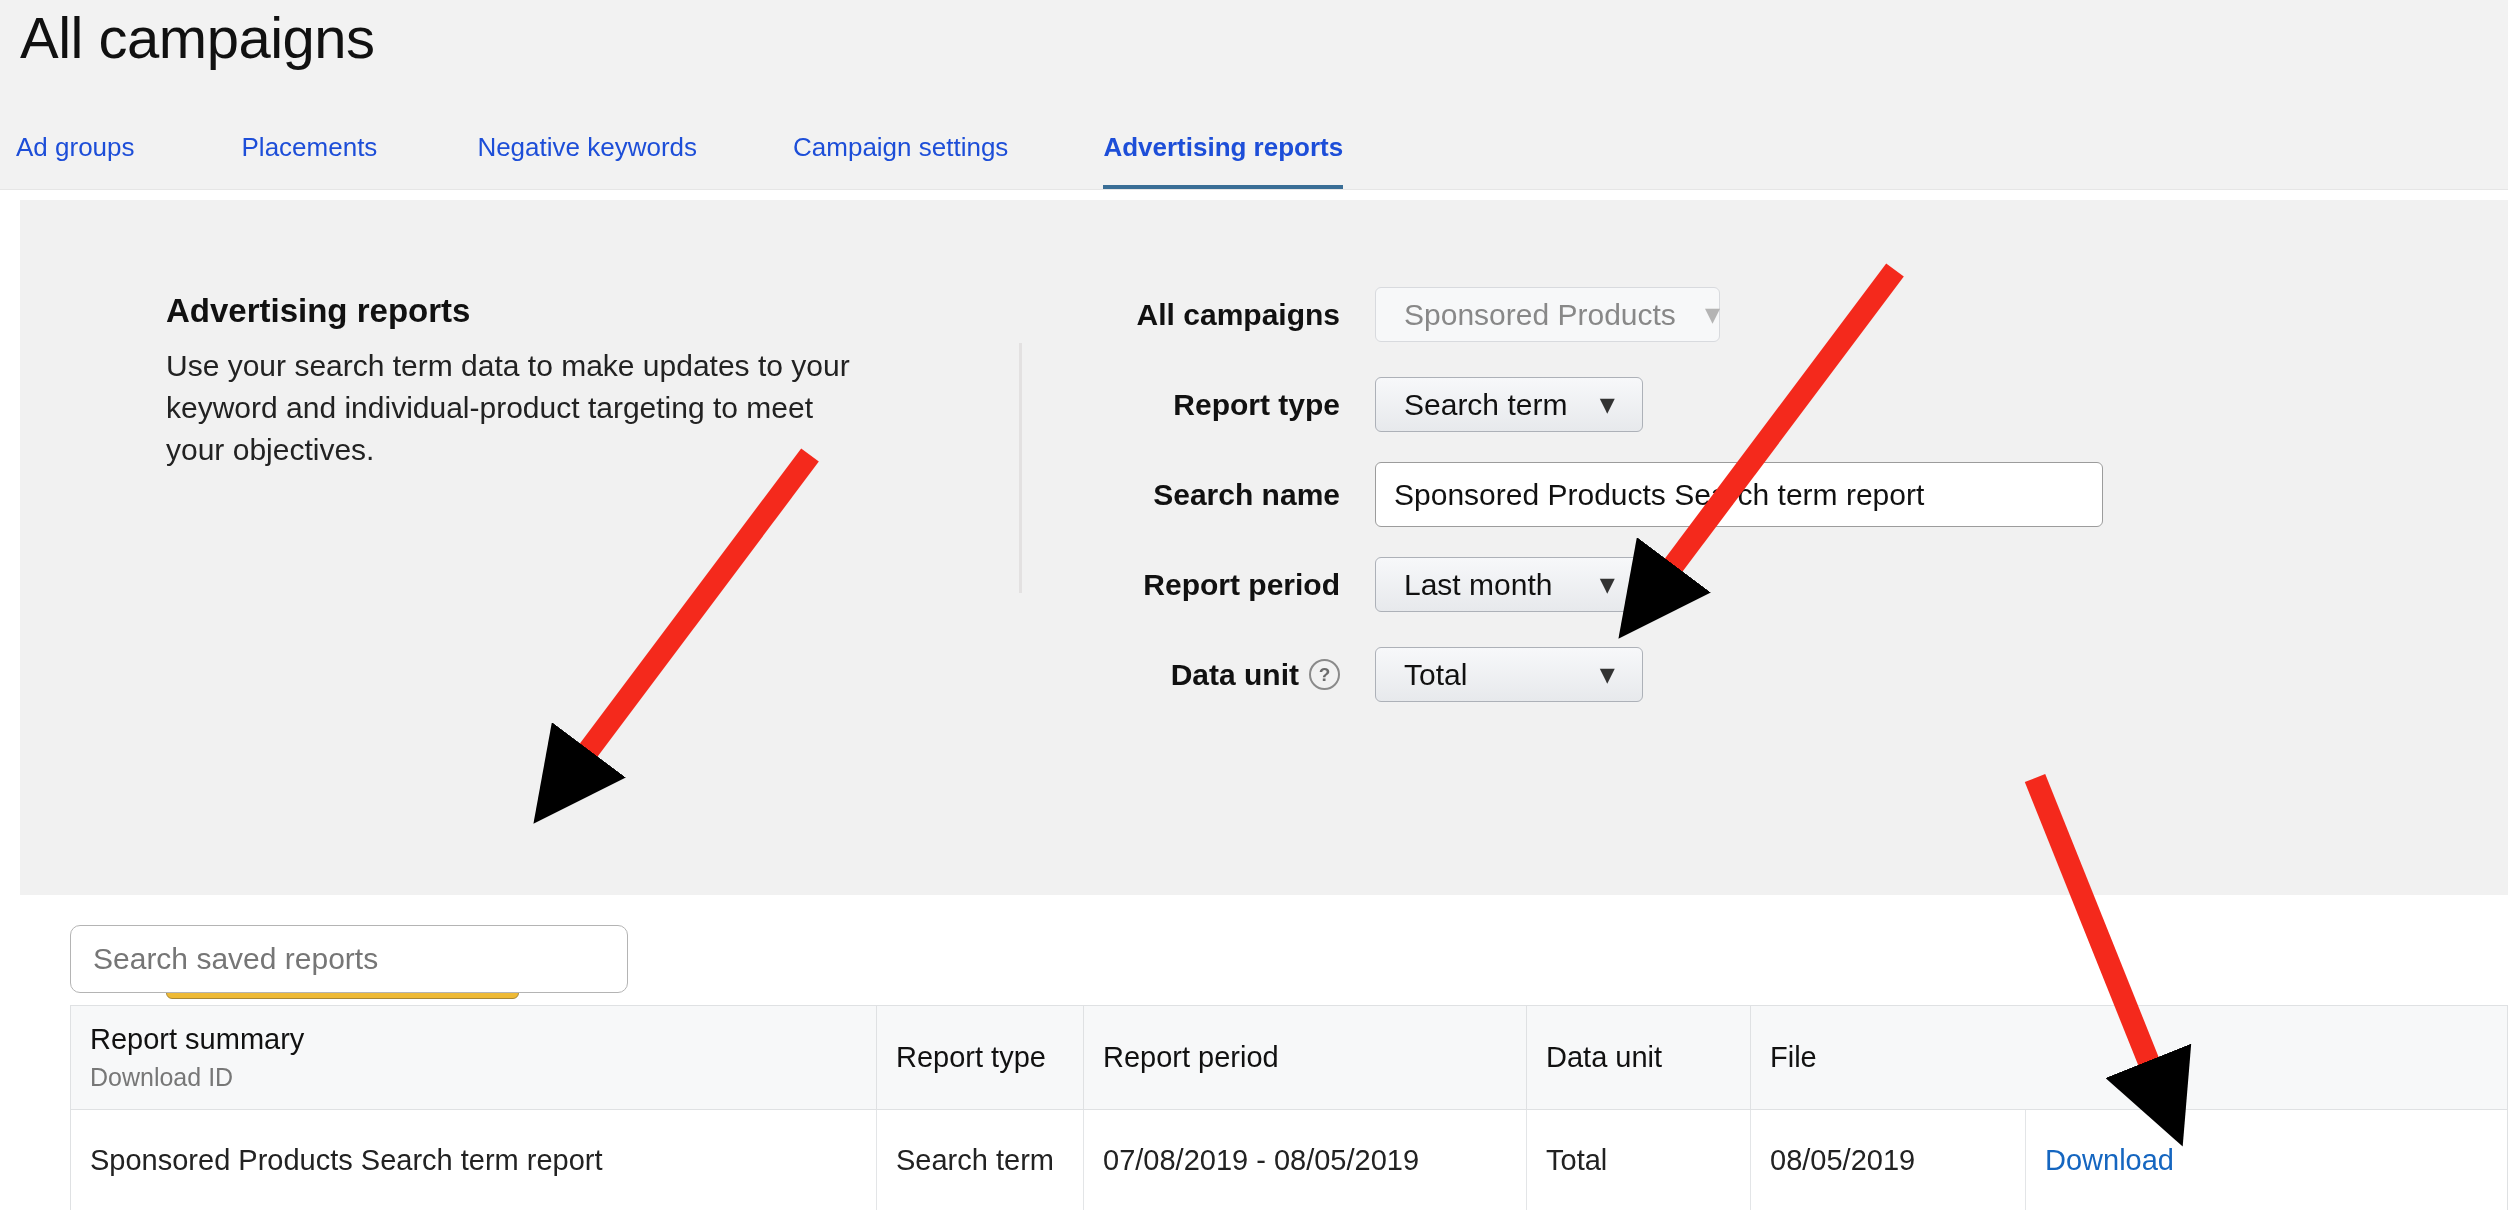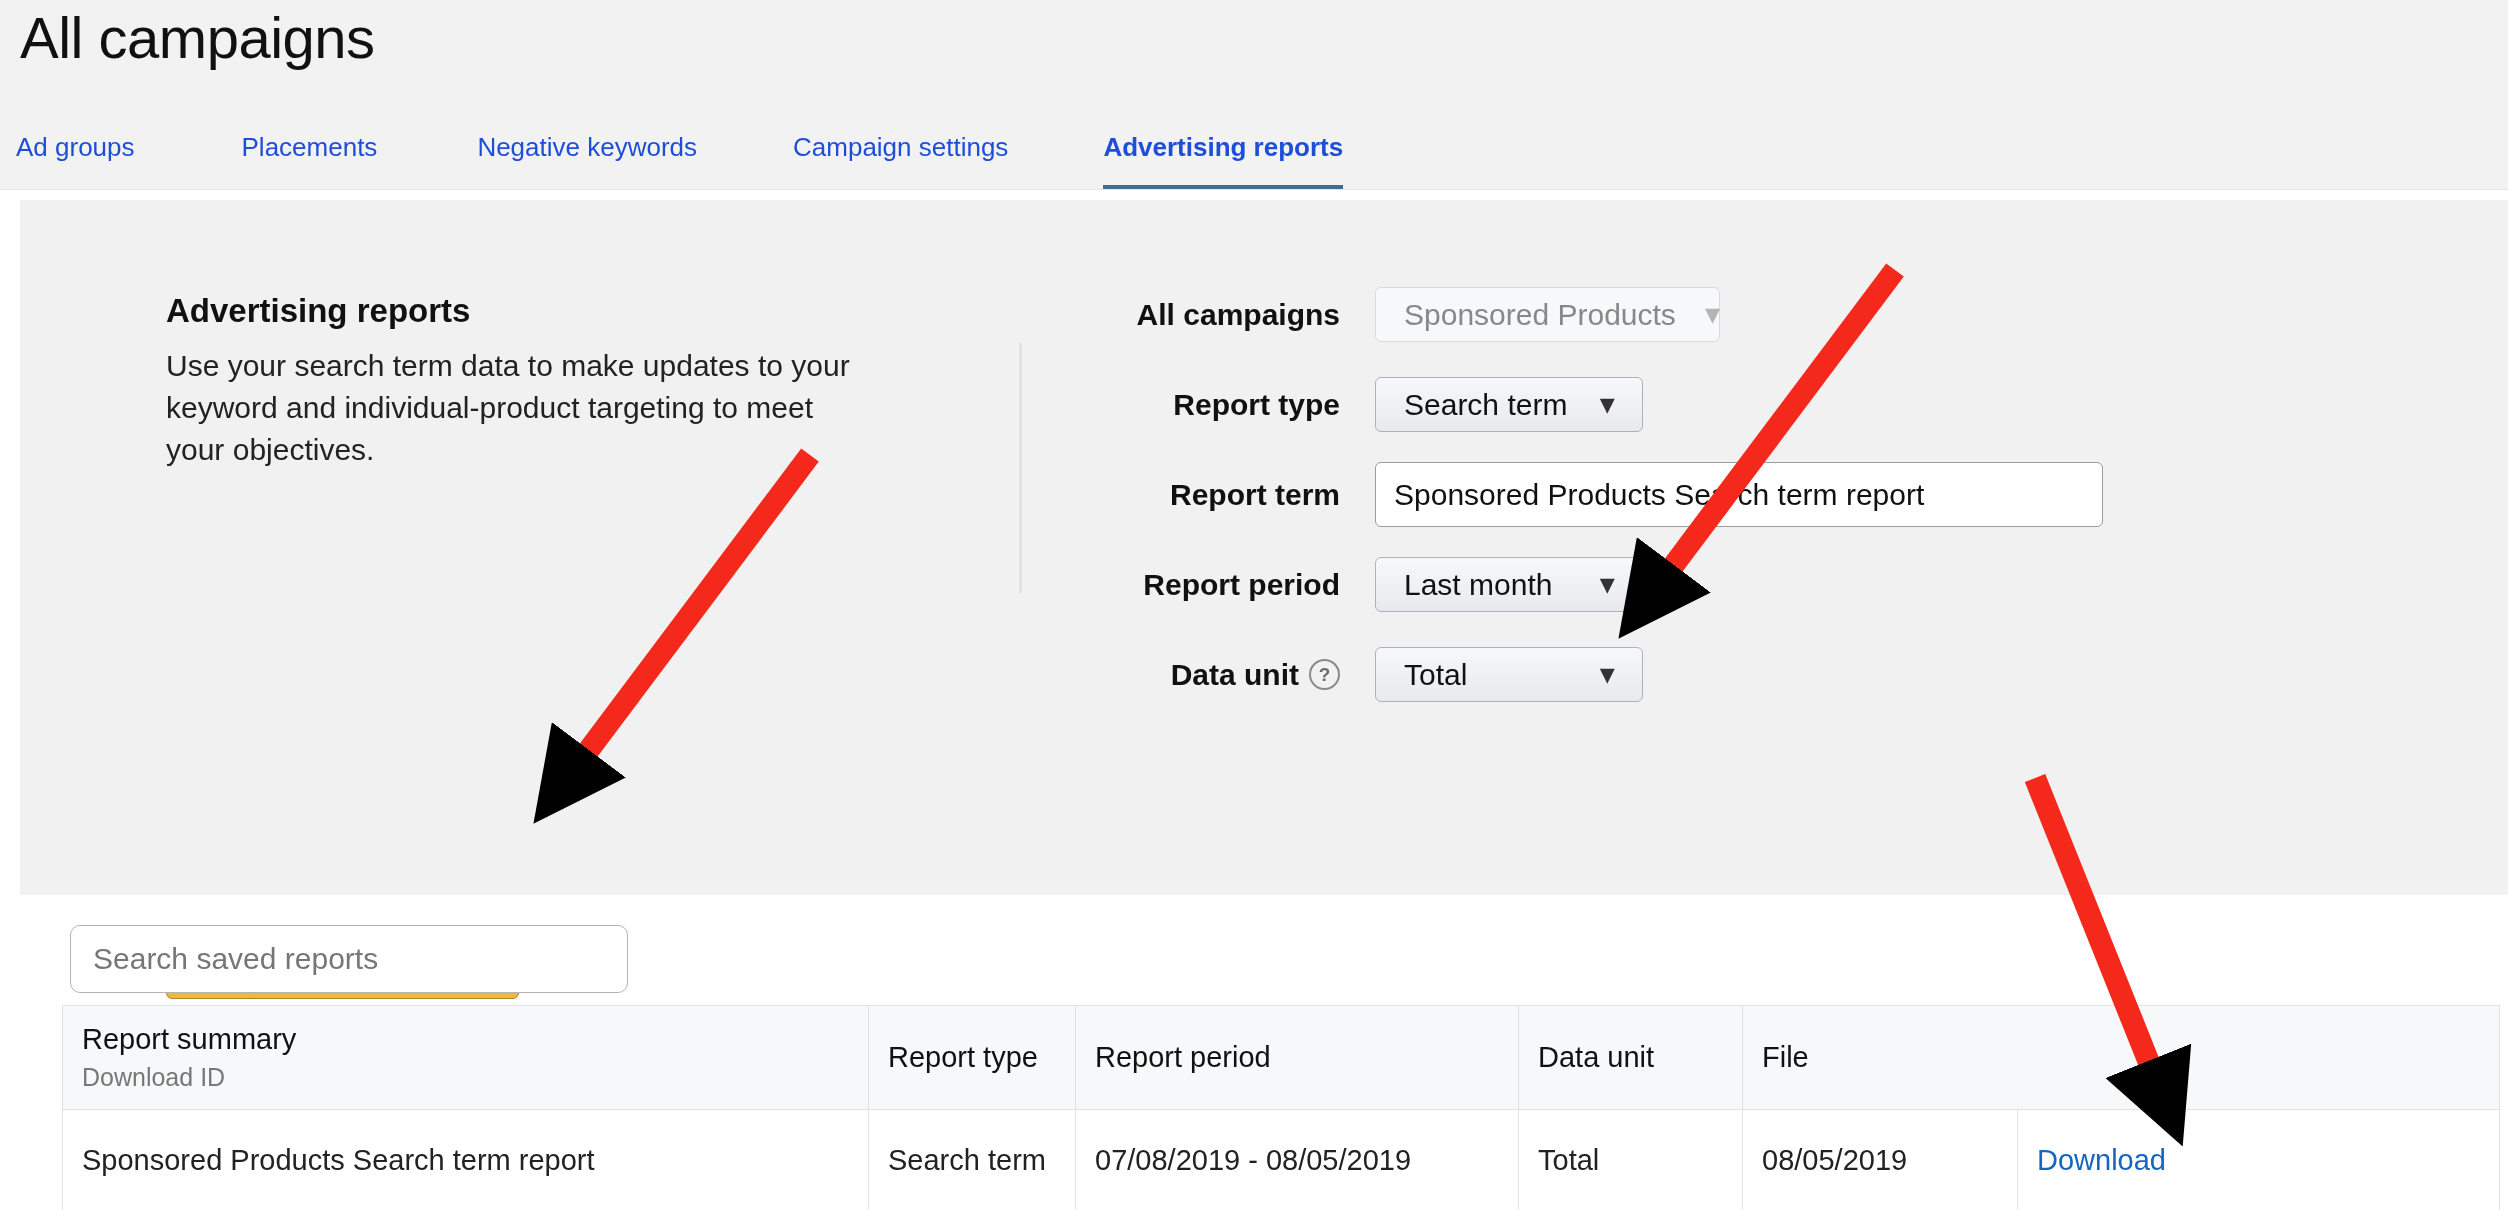--- a/index.html
+++ b/index.html
@@ -249,21 +249,21 @@
     font-size: 30px;
     color: #111111;
     padding: 0 22px;
     box-sizing: border-box;
     outline: none;
   }
   .saved-search::placeholder { color: #767676; opacity: 1; }
 
   .table {
     position: absolute;
-    left: 62px;
+    left: 70px;
     top: 1005px;
     width: 2438px;
     font-size: 29px;
   }
   .thead {
     display: flex;
     background: #f7f8f9;
     border: 1px solid #dfe1e3;
     border-bottom: none;
     height: 103px;
@@ -366,21 +366,21 @@
 
       <div class="form-row">
         <div class="form-label">Report type</div>
         <div class="select sel-type">
           <span>Search term</span>
           <span class="caret">▾</span>
         </div>
       </div>
 
       <div class="form-row">
-        <div class="form-label">Report term</div>
+        <div class="form-label">Search name</div>
         <input class="text-input" type="text" value="Sponsored Products Search term report" style="">
       </div>
 
       <div class="form-row">
         <div class="form-label">Report period</div>
         <div class="select sel-period">
           <span>Last month</span>
           <span class="caret">▾</span>
         </div>
       </div>

